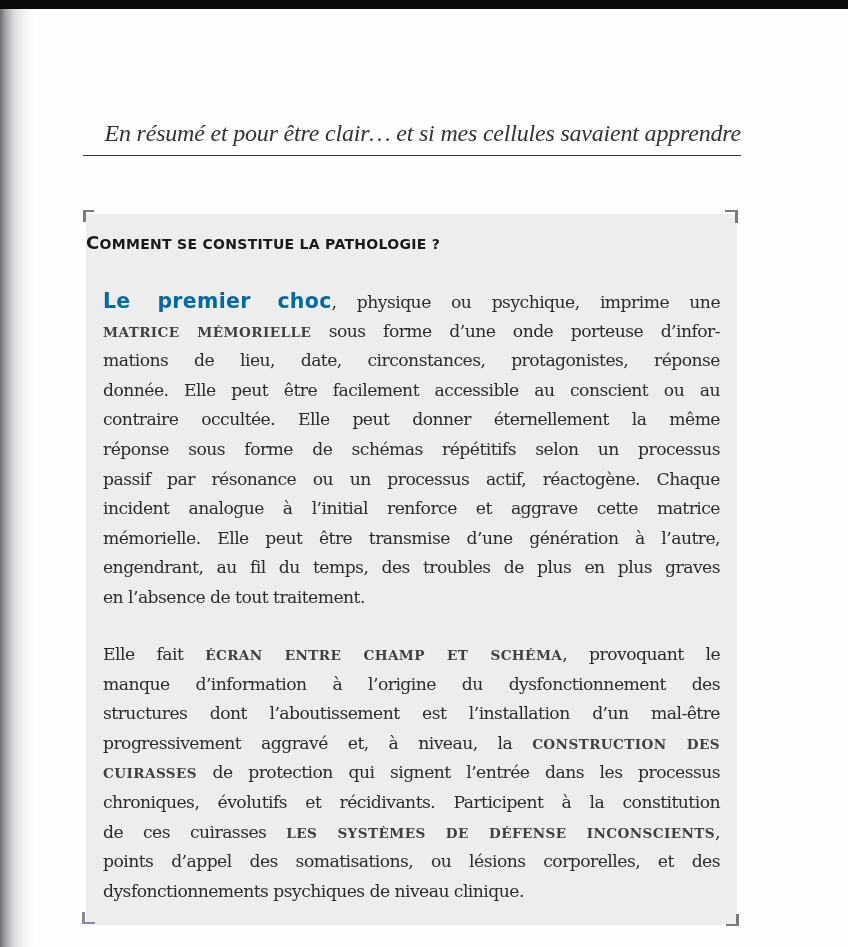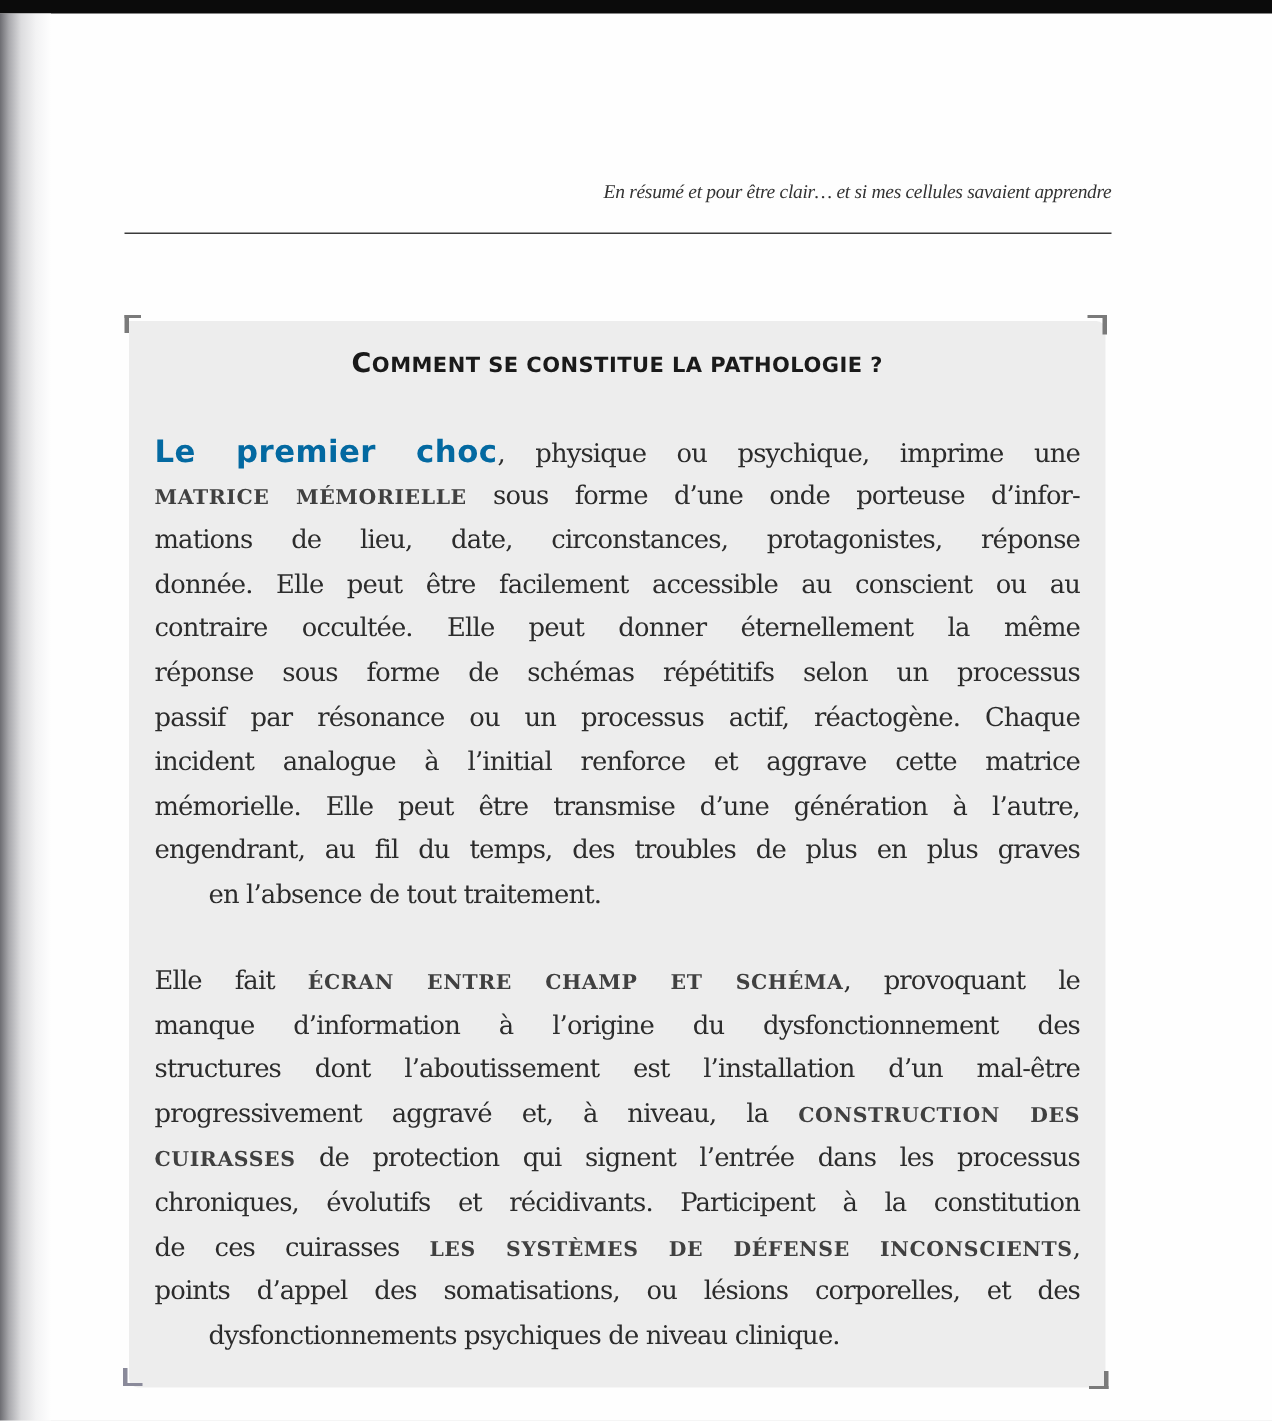--- a/index.html
+++ b/index.html
@@ -14,40 +14,40 @@
     background: #0b0b0b;
   }
   .spine-shadow {
     position: absolute; left: 0; top: 9px; width: 34px; height: 938px;
     background: linear-gradient(to right, #6d6d72 0px, #a9a9ad 6px, #dcdcde 14px, #f3f3f4 24px, #fefefe 34px);
   }
   .running-head {
     position: absolute; left: 83px; width: 658px; top: 120px;
     text-align: right;
     font-family: "Liberation Serif", serif; font-style: italic;
-    font-size: 13px; letter-spacing: -0.2px; color: #333;
+    font-size: 24px; letter-spacing: -0.2px; color: #333;
   }
   .head-rule {
     position: absolute; left: 83px; top: 155px; width: 658px; height: 0;
     border-top: 1.5px solid #3a3a3a;
   }
   .box {
     position: absolute; left: 86px; top: 214px; width: 651px; height: 711px;
     background: #ededed;
     border-radius: 0 6px 0 6px;
   }
   .corner { position: absolute; width: 12px; height: 12px; }
   .corner.tl { left: 83px; top: 210px; border-left: 3px solid #7a7a7a; border-top: 3px solid #7a7a7a; width: 8px; height: 10px; border-top-width:2px; }
   .corner.tr { left: 725px; top: 210px; border-right: 3px solid #7a7a7a; border-top: 2px solid #7a7a7a; width: 10px; height: 11px; }
   .corner.bl { left: 82px; top: 912px; border-left: 3px solid #8a8a9a; border-bottom: 2px solid #8a8a9a; width: 10px; height: 10px; }
   .corner.br { left: 726px; top: 914px; border-right: 3px solid #7a7a7a; border-bottom: 2px solid #7a7a7a; width: 10px; height: 10px; }
 
   .box-title {
     position: absolute; left: 86px; width: 651px; top: 232px;
-    text-align: center;
+    text-align: left;
     font-family: "DejaVu Sans", sans-serif; font-weight: bold;
     font-size: 18px; color: #1a1a1a; letter-spacing: 0.3px;
   }
   .box-title .sc { font-size: 14px; }
 
   .body-text {
     position: absolute; left: 103px; width: 617px;
     font-family: "DejaVu Serif", serif;
     font-size: 17.2px; line-height: 29.6px;
     color: #2c2c2c; text-align: justify;
@@ -57,21 +57,21 @@
   .p2 { top: 640px; }
   .lead {
     font-family: "DejaVu Sans", sans-serif; font-weight: bold;
     font-size: 20.5px; letter-spacing: 0.3px; color: #0369a1;
     word-spacing: 4px;
   }
   .sc-bold {
     font-weight: bold; font-size: 13.6px; letter-spacing: 0.4px; color: #404040;
   }
   .line { display: block; text-align: justify; text-align-last: justify; height: 29.6px; white-space: nowrap; }
-  .line.last { text-align-last: left; margin-left: 36px; }
+  .line.last { text-align-last: left; }
 </style>
 </head>
 <body>
 
 <div class="top-bar"></div>
 <div class="spine-shadow"></div>
 
 <div class="running-head">En résumé et pour être clair… et si mes cellules savaient apprendre</div>
 <div class="head-rule"></div>
 

